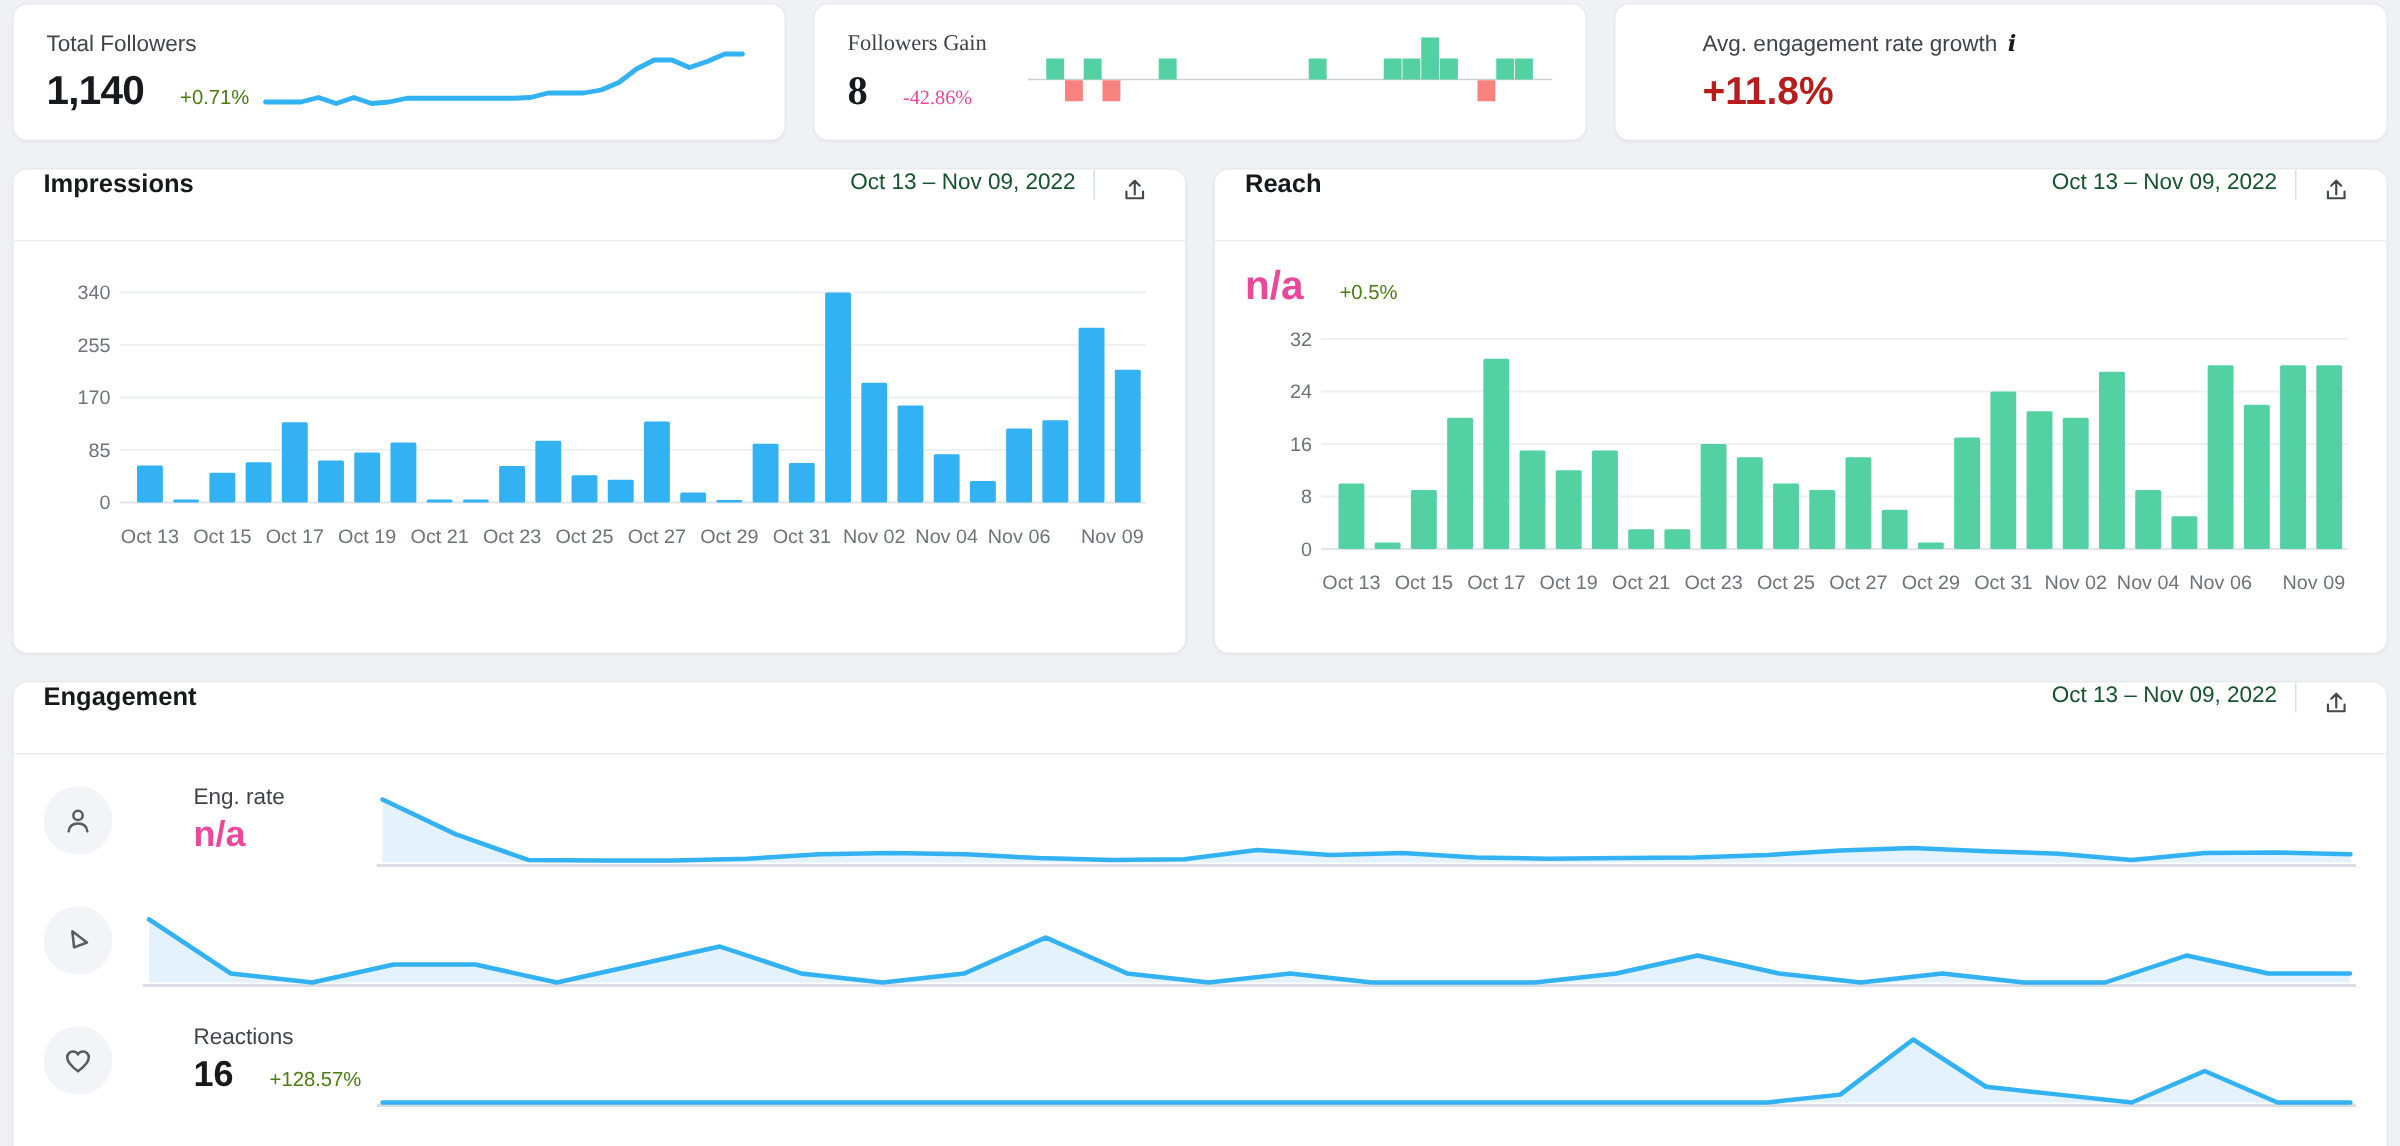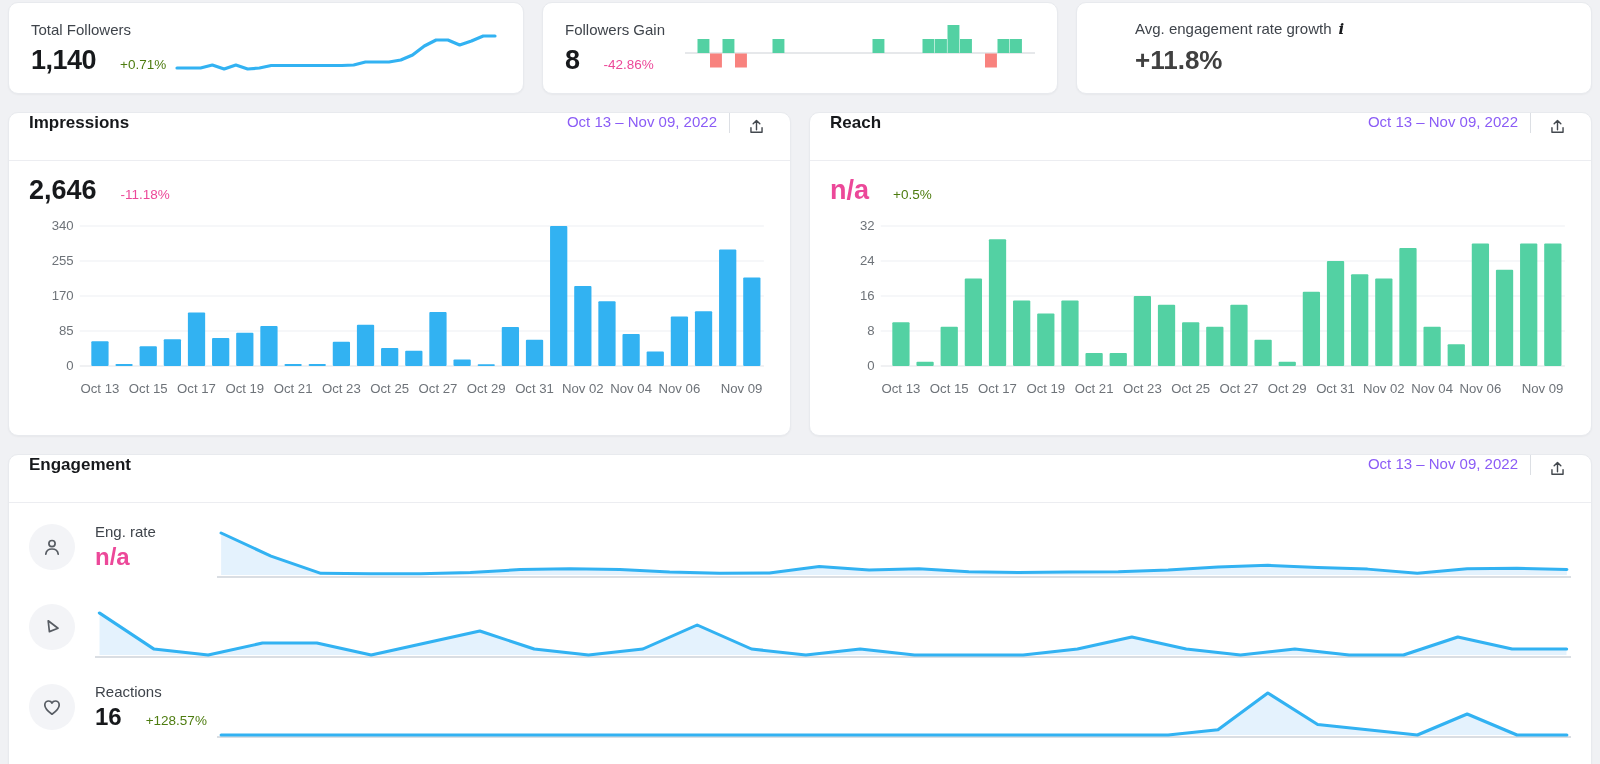--- a/index.html
+++ b/index.html
@@ -20,49 +20,49 @@
   }
   
   .top-row .card { flex:1; height:92px; display:flex; align-items:center; padding:12px 22px; overflow:hidden; }
   .tc-left { flex:none; }
   .tc-label { font-size:15px; color:#3f444b; margin-bottom:7px; white-space:nowrap; }
   .valrow { display:flex; align-items:baseline; gap:24px; }
   .tc-value { font-size:27px; font-weight:700; letter-spacing:-.5px; }
   .delta { font-size:13.5px; }
   .delta.up { color:#4d7c0f; }
   .delta.down { color:#ec4899; }
-  .big-green { font-size:26px; font-weight:700; color:#404040; }
+  .big-green { font-size:26px; font-weight:700; color:#b91c1c; }
   .info-i { font-family:"DejaVu Serif",serif; font-style:italic; font-weight:700; font-size:15px; margin-left:7px; color:#17191c; }
   .tc-w1 { width:140px; }
-  .tc-w2 { width:112px; }
+  .tc-w2 { width:112px;font-family:Liberation Serif, serif; }
   .spark-svg { flex:1; height:66px; display:block; }
   .gain-svg  { flex:1; height:70px; display:block; margin-left:8px; }
   .tc-pad { padding-left:36px; }
   
   .mid-row { margin-top:18px; }
   .mid-row .card { flex:1; height:324px; overflow:hidden; }
   .card-header { height:48px; display:flex; align-items:flex-start; padding:0 20px; border-bottom:1px solid #ecedf1; }
   .card-title { font-size:17px; font-weight:700; }
   .spacer { flex:1; }
-  .date-range { font-size:15px; color:#8b5cf6; white-space:nowrap; }
+  .date-range { font-size:15px; color:#14532d; white-space:nowrap; }
   .vdiv { width:1px; height:20px; background:#dcdfe4; margin:0 12px; }
   .export-btn { width:28px; height:26px; display:flex; align-items:center; justify-content:center; background:none; border:none; padding:0; cursor:pointer; }
   .export-btn svg { width:19px; height:19px; stroke:#43484e; fill:none; stroke-width:1.8; stroke-linecap:round; stroke-linejoin:round; }
   .card-body { padding:14px 20px 0; }
   .big-value { font-size:27px; font-weight:700; }
   .na { color:#ec4899; }
   .axis-chart { width:100%; height:200px; display:block; margin-top:6px; }
   svg text.ax { font-size:13px; fill:#6e7379; }
   
   .eng-card { margin-top:18px; height:330px; overflow:hidden; }
   .eng-rows { padding:4px 20px 0; }
   .eng-row { display:flex; align-items:center; height:80px; }
   .eng-icon { width:46px; height:46px; border-radius:50%; background:#f3f4f7; display:flex; align-items:center; justify-content:center; margin:0 20px 0 0; flex:none; }
   .eng-icon svg { width:24px; height:24px; stroke:#575c63; fill:none; stroke-width:1.7; stroke-linecap:round; stroke-linejoin:round; }
-  .eng-text { width:122px; flex:none; }
+  .eng-text { width:122px; flex:none;margin-left:34px; }
   .eng-label { font-size:15px; color:#3f444b; margin-bottom:3px; }
   .eng-value { font-size:24px; font-weight:700; }
   .eng-chart { flex:1; height:54px; align-self:flex-end; margin-bottom:7px; display:block; }
 </style>
 </head>
 <body>
 
 <div class="page">
 
   <div class="row top-row">
@@ -124,24 +124,20 @@
         <span class="spacer"></span>
         <span class="date-range">Oct 13 – Nov 09, 2022</span>
         <span class="vdiv"></span>
         <button class="export-btn">
           <svg viewBox="0 0 24 24">
             <path d="M12 16 V5 M7.8 8.6 L12 4.4 L16.2 8.6 M5 13.5 V19.2 H19 V13.5"></path>
           </svg>
         </button>
       </div>
       <div class="card-body">
-        <div class="valrow">
-          <span class="big-value">2,646</span>
-          <span class="delta down">-11.18%</span>
-        </div>
         <svg class="axis-chart" viewBox="0 0 730 200" preserveAspectRatio="none">
             <line x1="50" y1="154" x2="724" y2="154" stroke="#e1e4e8" stroke-width="1.2"></line>
             <text x="44" y="158.5" text-anchor="end" class="ax">0</text>
             <line x1="50" y1="119" x2="724" y2="119" stroke="#eef0f3" stroke-width="1.2"></line>
             <text x="44" y="123.5" text-anchor="end" class="ax">85</text>
             <line x1="50" y1="84" x2="724" y2="84" stroke="#eef0f3" stroke-width="1.2"></line>
             <text x="44" y="88.5" text-anchor="end" class="ax">170</text>
             <line x1="50" y1="49" x2="724" y2="49" stroke="#eef0f3" stroke-width="1.2"></line>
             <text x="44" y="53.5" text-anchor="end" class="ax">255</text>
             <line x1="50" y1="14" x2="724" y2="14" stroke="#eef0f3" stroke-width="1.2"></line>

